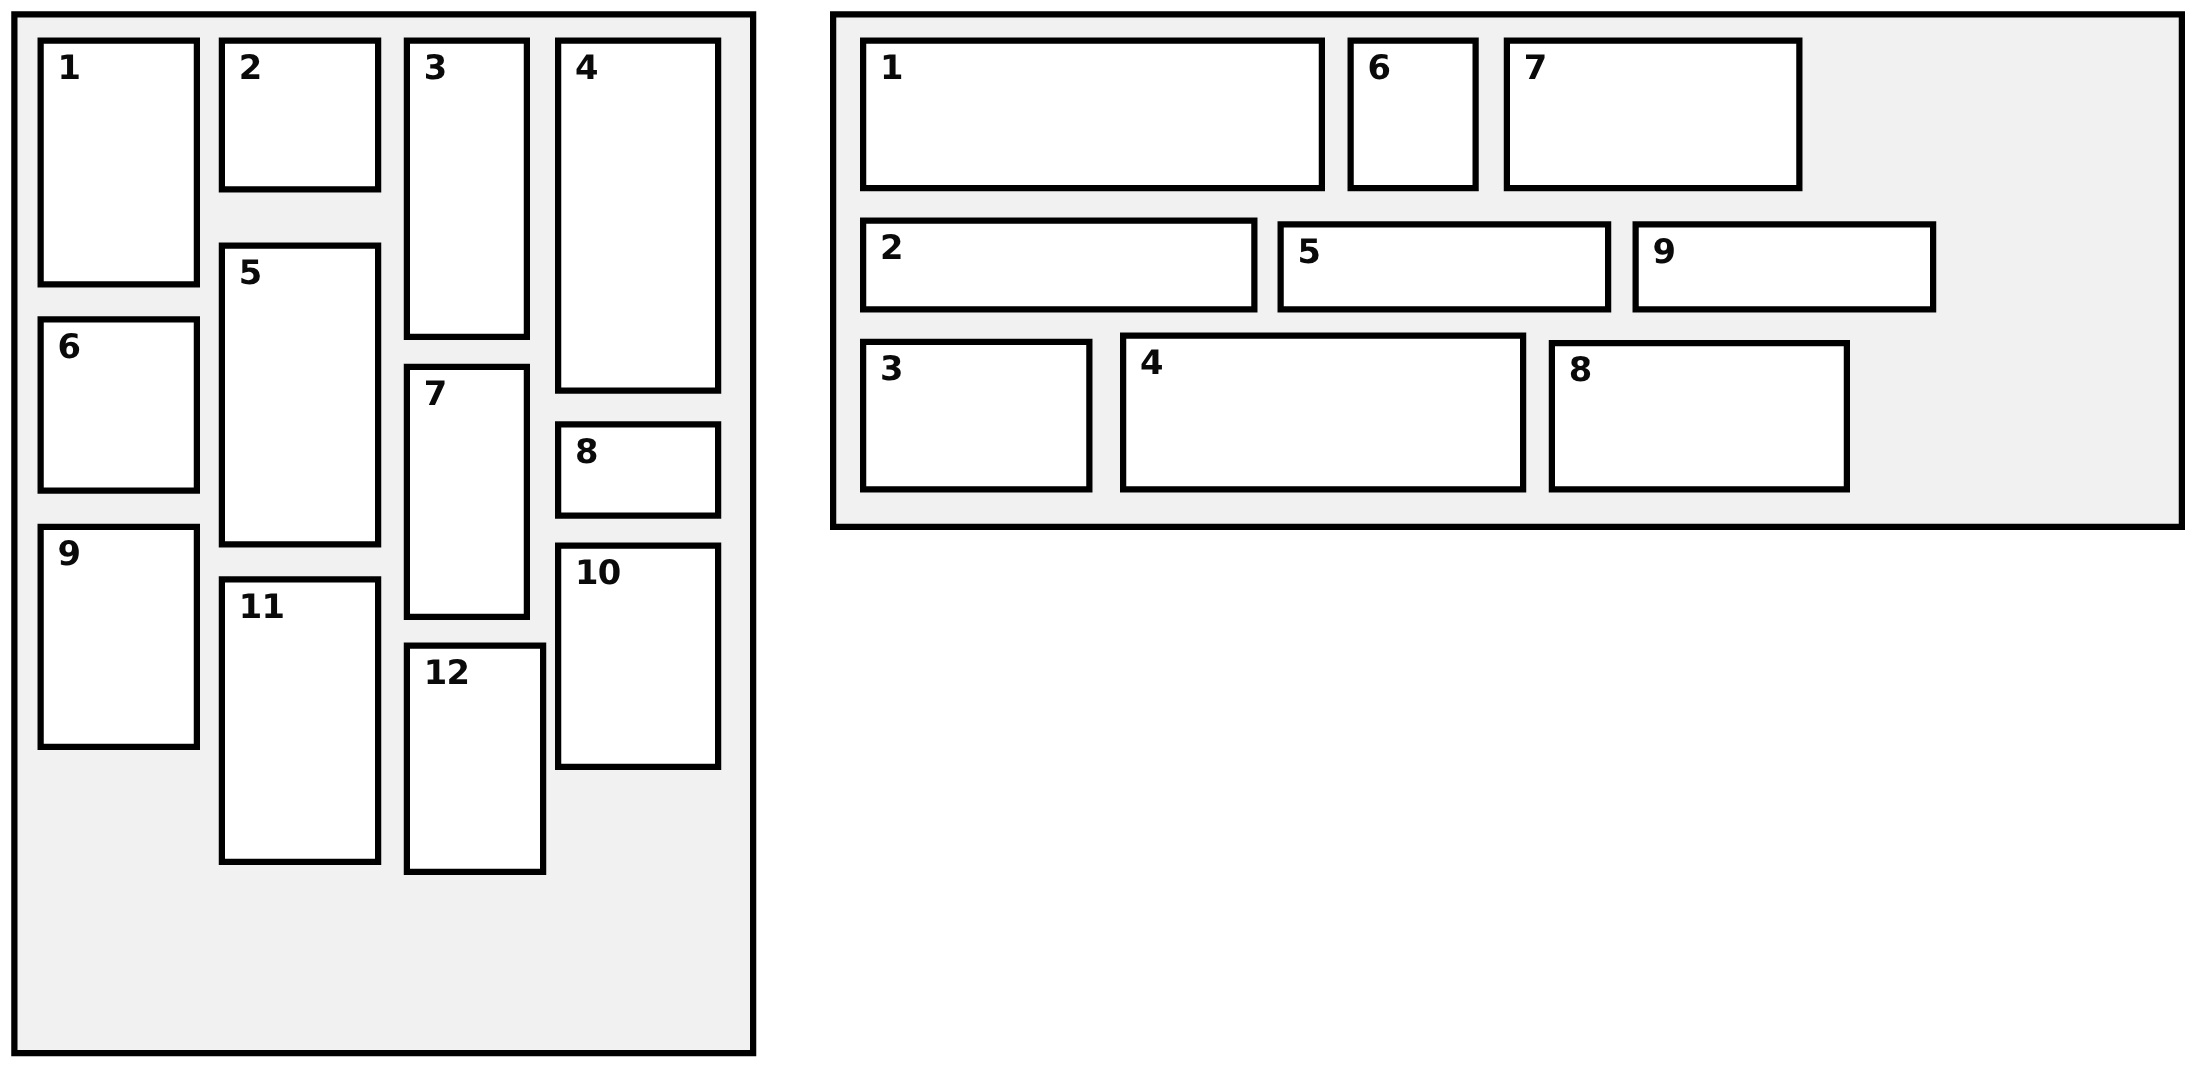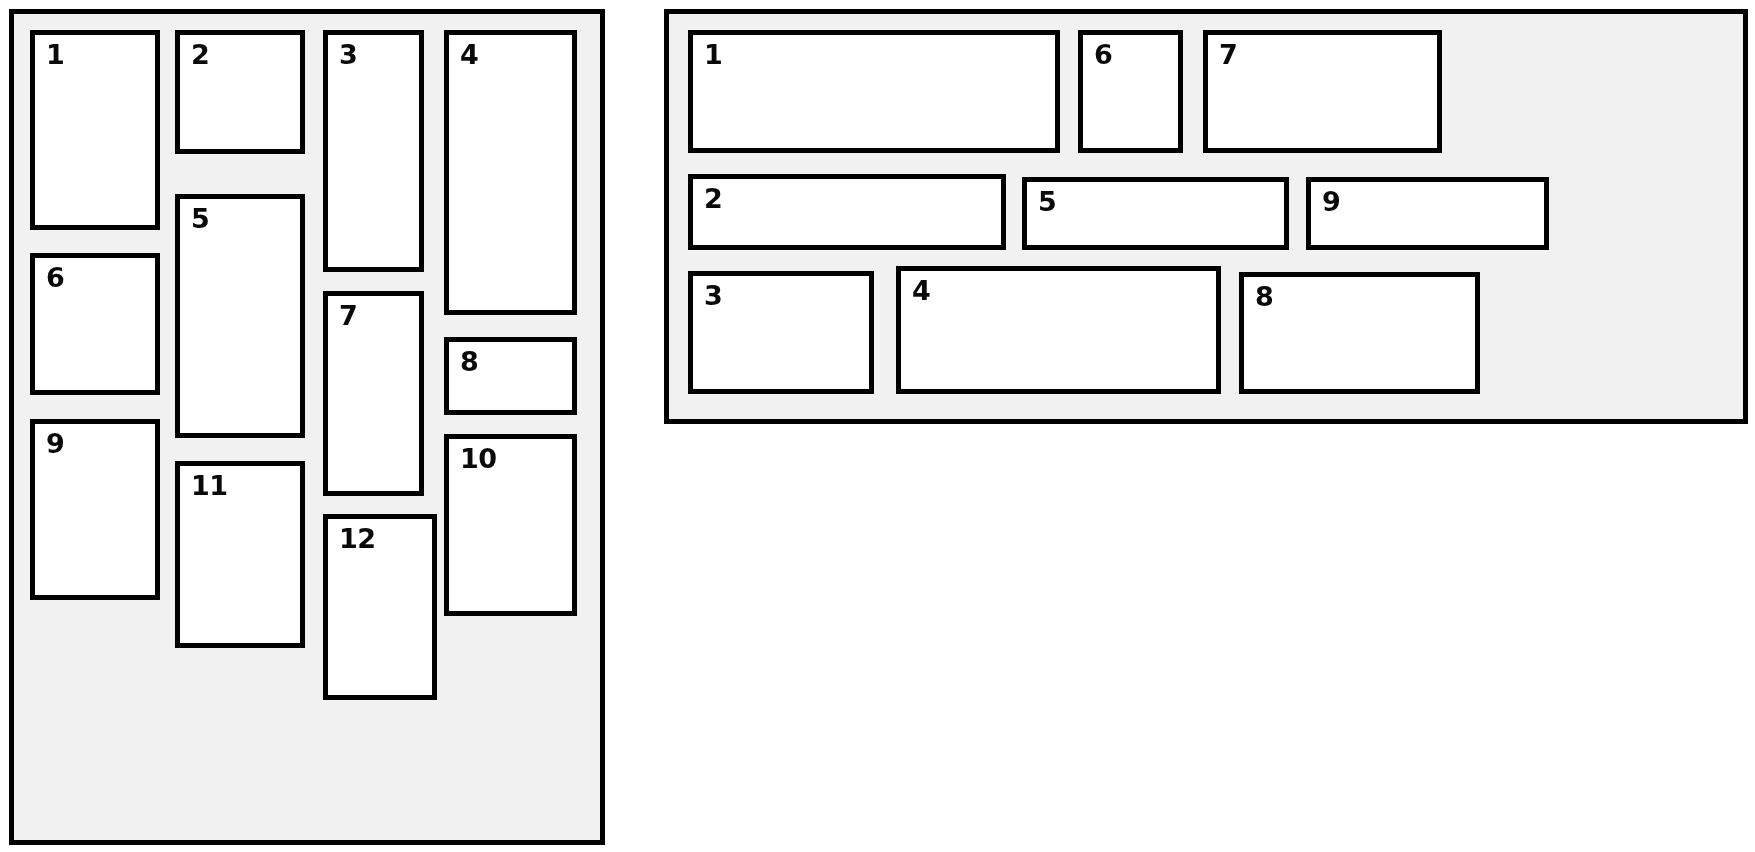--- a/index.html
+++ b/index.html
@@ -71,21 +71,21 @@
     </div>
     <div class="cell" style="left: 444px; top: 337px; width: 133px; height: 78px; background: rgb(255, 255, 255); border-color: rgb(0, 0, 0);">
       <span class="cell-label">8</span>
     </div>
     <div class="cell" style="left: 30px; top: 419px; width: 130px; height: 181px; background: rgb(255, 255, 255); border-color: rgb(0, 0, 0);">
       <span class="cell-label">9</span>
     </div>
     <div class="cell" style="left: 444px; top: 434px; width: 133px; height: 182px; background: rgb(255, 255, 255); border-color: rgb(0, 0, 0);">
       <span class="cell-label">10</span>
     </div>
-    <div class="cell" style="left: 175px; top: 461px; width: 130px; height: 187px; background: rgb(255, 255, 255); border-color: rgb(0, 0, 0);">
+    <div class="cell" style="left: 175px; top: 461px; width: 130px; height: 231px; background: rgb(255, 255, 255); border-color: rgb(0, 0, 0);">
       <span class="cell-label">11</span>
     </div>
     <div class="cell" style="left: 323px; top: 514px; width: 114px; height: 186px; background: rgb(255, 255, 255); border-color: rgb(0, 0, 0);">
       <span class="cell-label">12</span>
     </div>
     <div class="panel" style="left: 664px; top: 9px; width: 1084px; height: 415px; background: rgb(241, 241, 241); border-color: rgb(0, 0, 0);"></div>
     <div class="cell" style="left: 688px; top: 30px; width: 372px; height: 123px; background: rgb(255, 255, 255); border-color: rgb(0, 0, 0);">
       <span class="cell-label">1</span>
     </div>
     <div class="cell" style="left: 1078px; top: 30px; width: 105px; height: 123px; background: rgb(255, 255, 255); border-color: rgb(0, 0, 0);">

